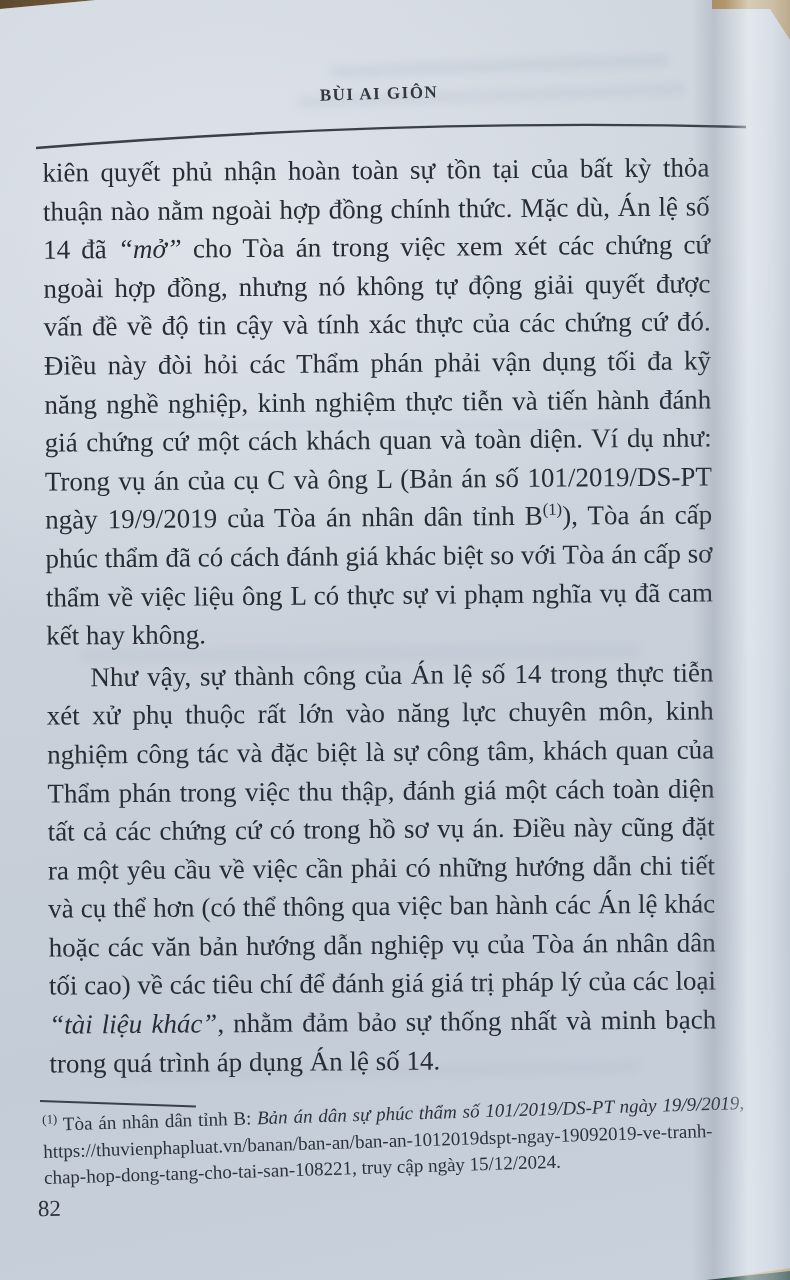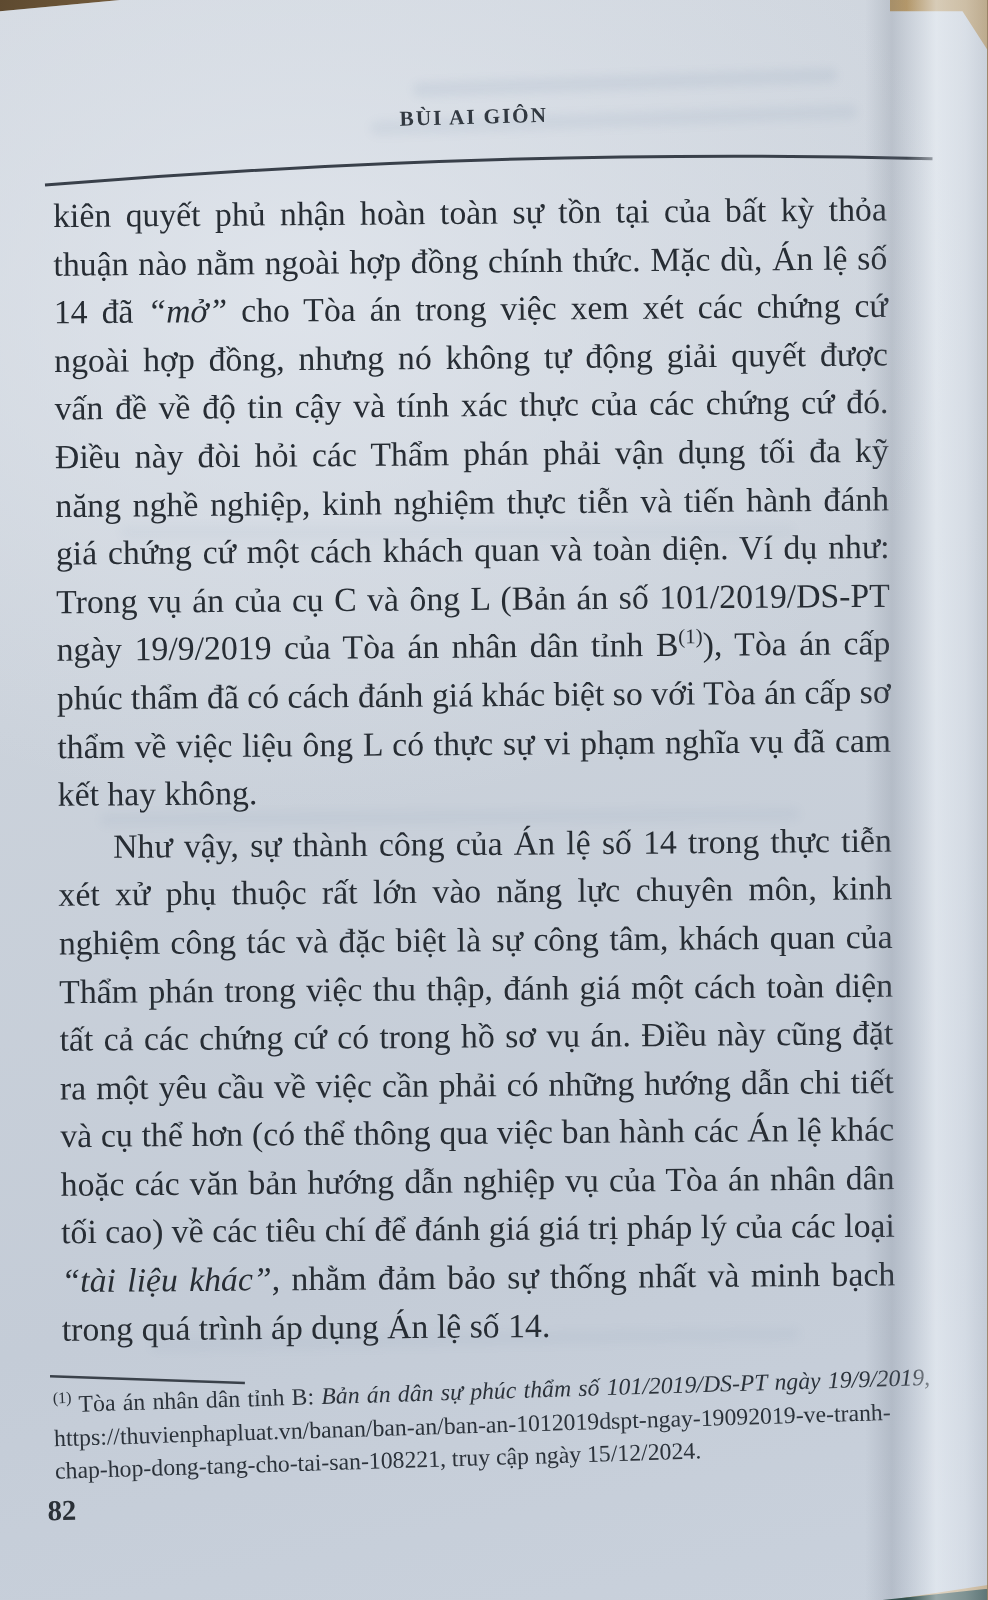--- a/index.html
+++ b/index.html
@@ -82,21 +82,21 @@
     color:#2b323a;
     text-align:justify;
     transform:rotate(-1.8deg); transform-origin:left top;
   }
   .footnote i { font-style:italic; }
   sup.fn-marker { font-size:0.68em; vertical-align:super; line-height:0; }
 
   
   .page-number {
     position:absolute; left:38px; top:1196px;
-    font-weight:bold; font-size:23px; color:#2b3138;
+    font-weight:normal; font-size:23px; color:#2b3138;
     transform:rotate(-1deg);
   }
 
   
   .smudge {
     position:absolute; border-radius:8px;
     background:rgba(85,115,150,0.55);
     filter:blur(4px);
     pointer-events:none;
   }

